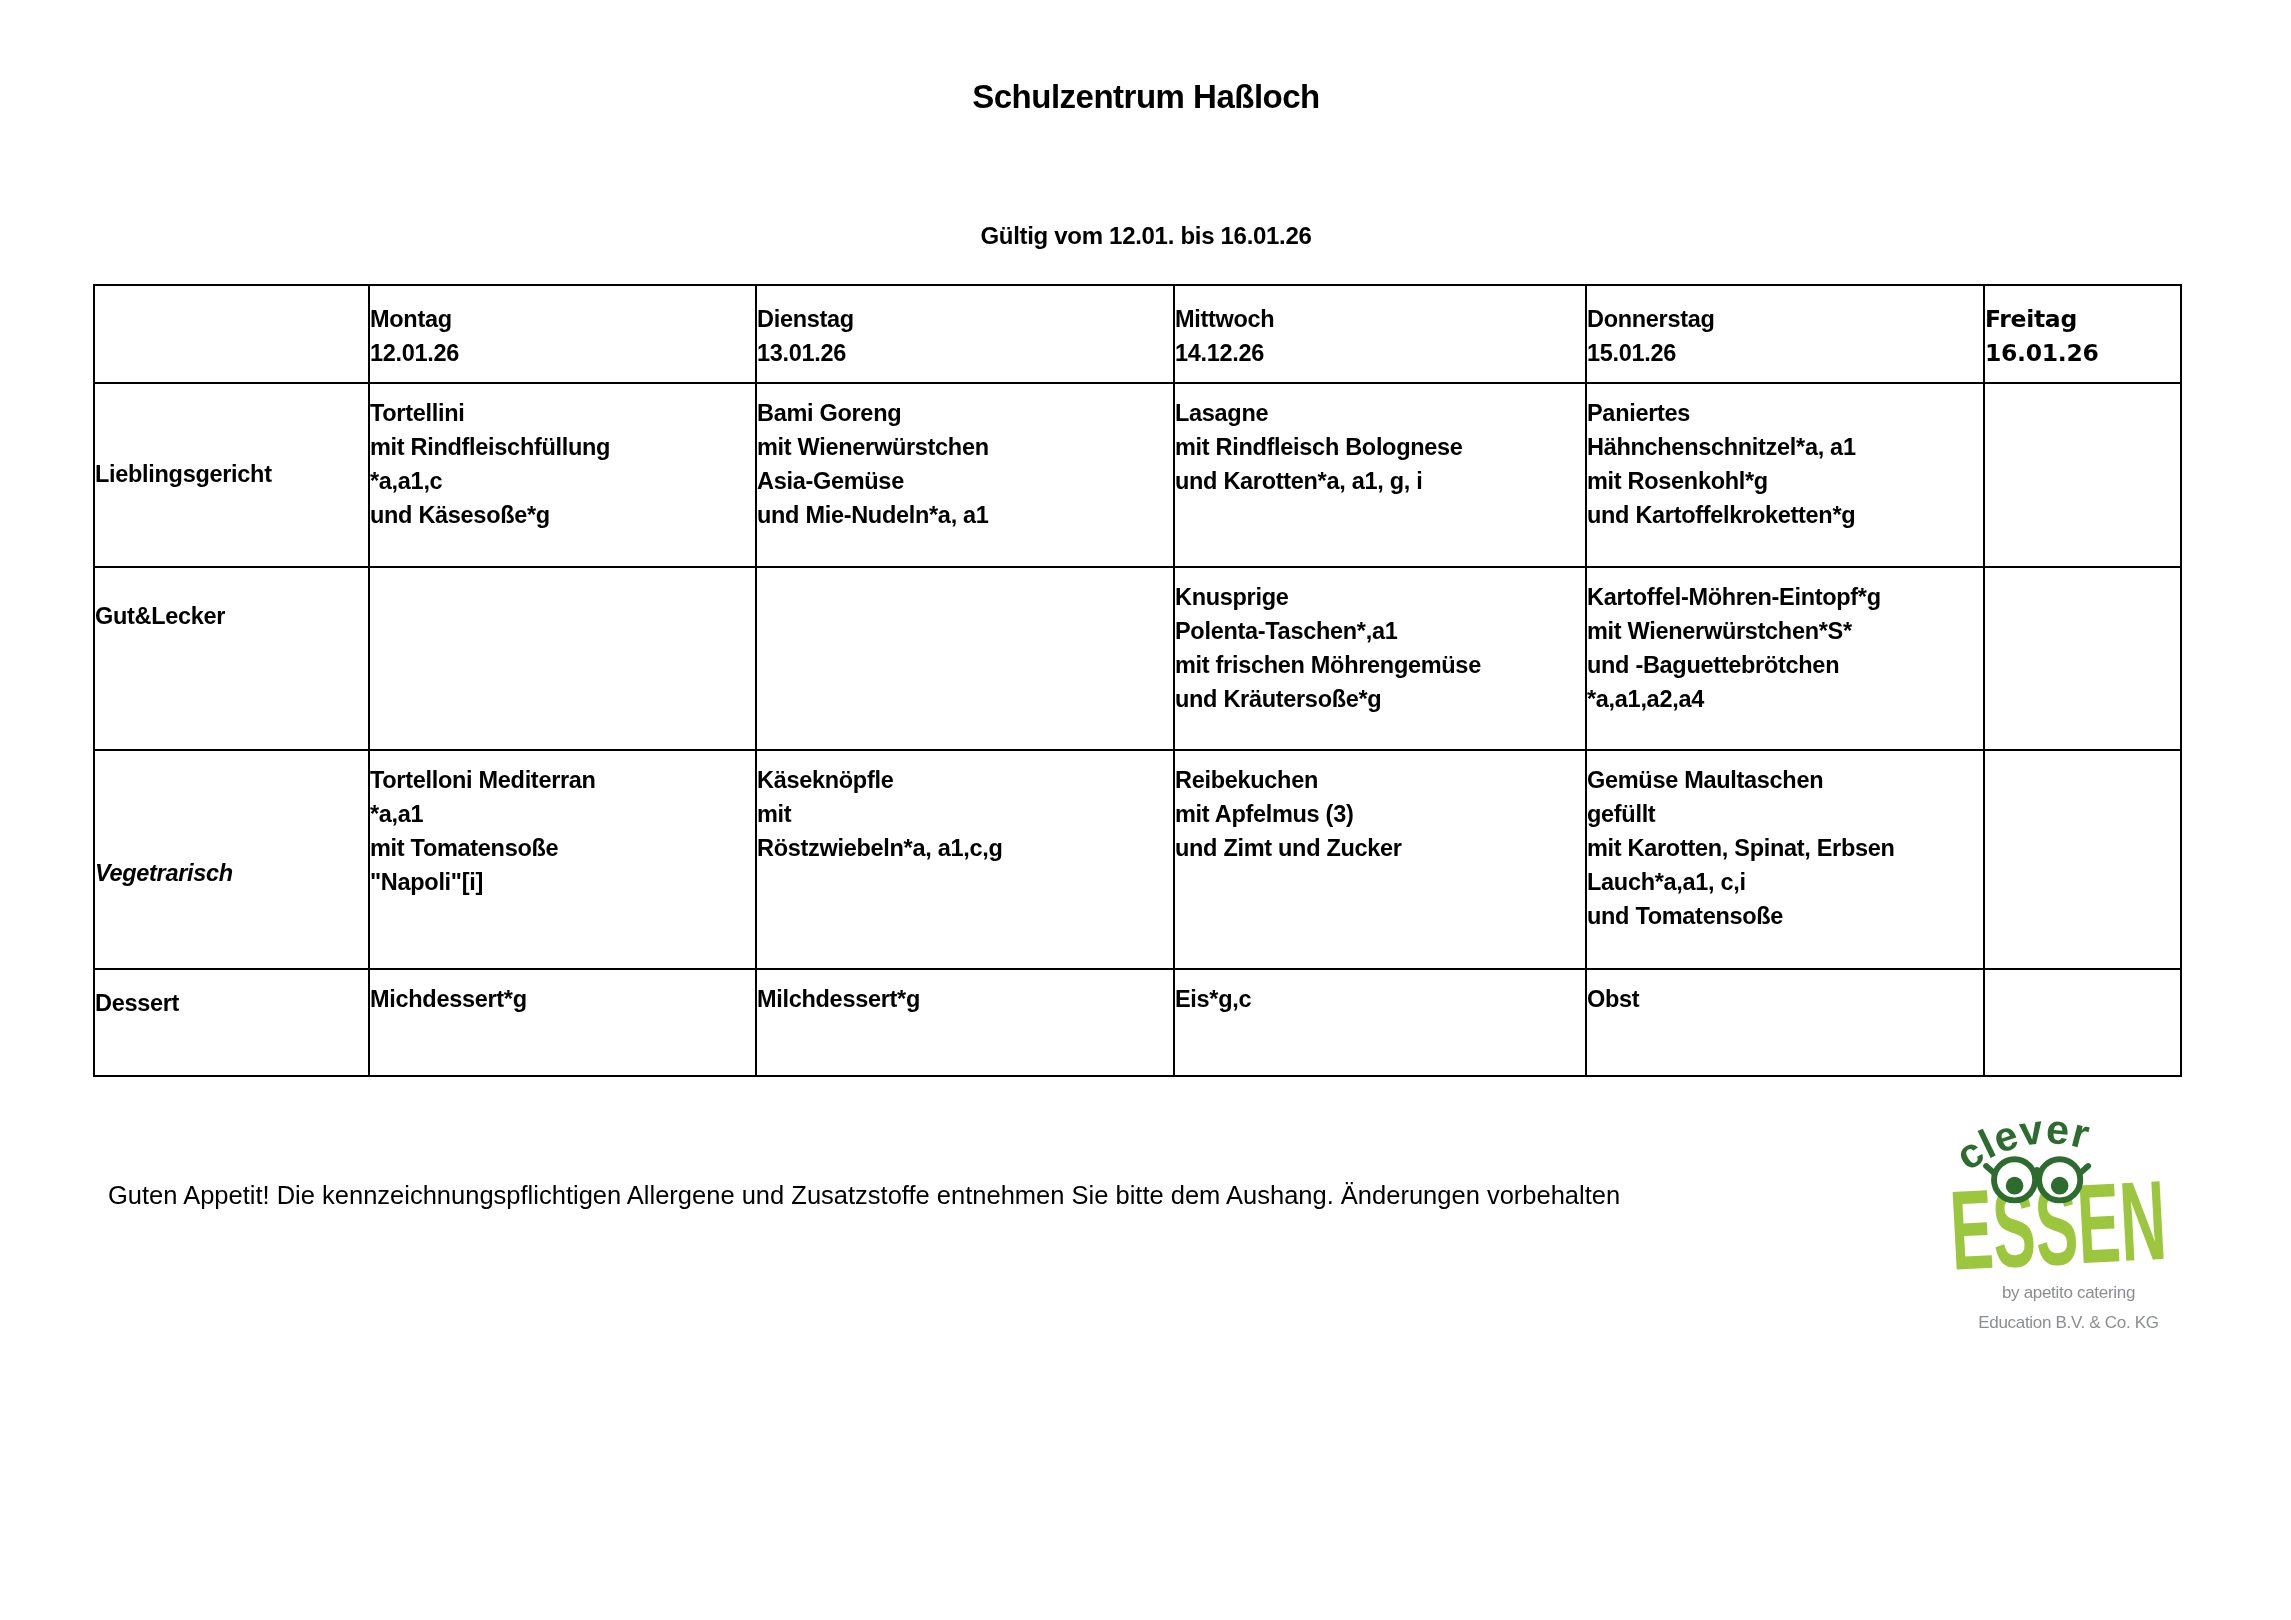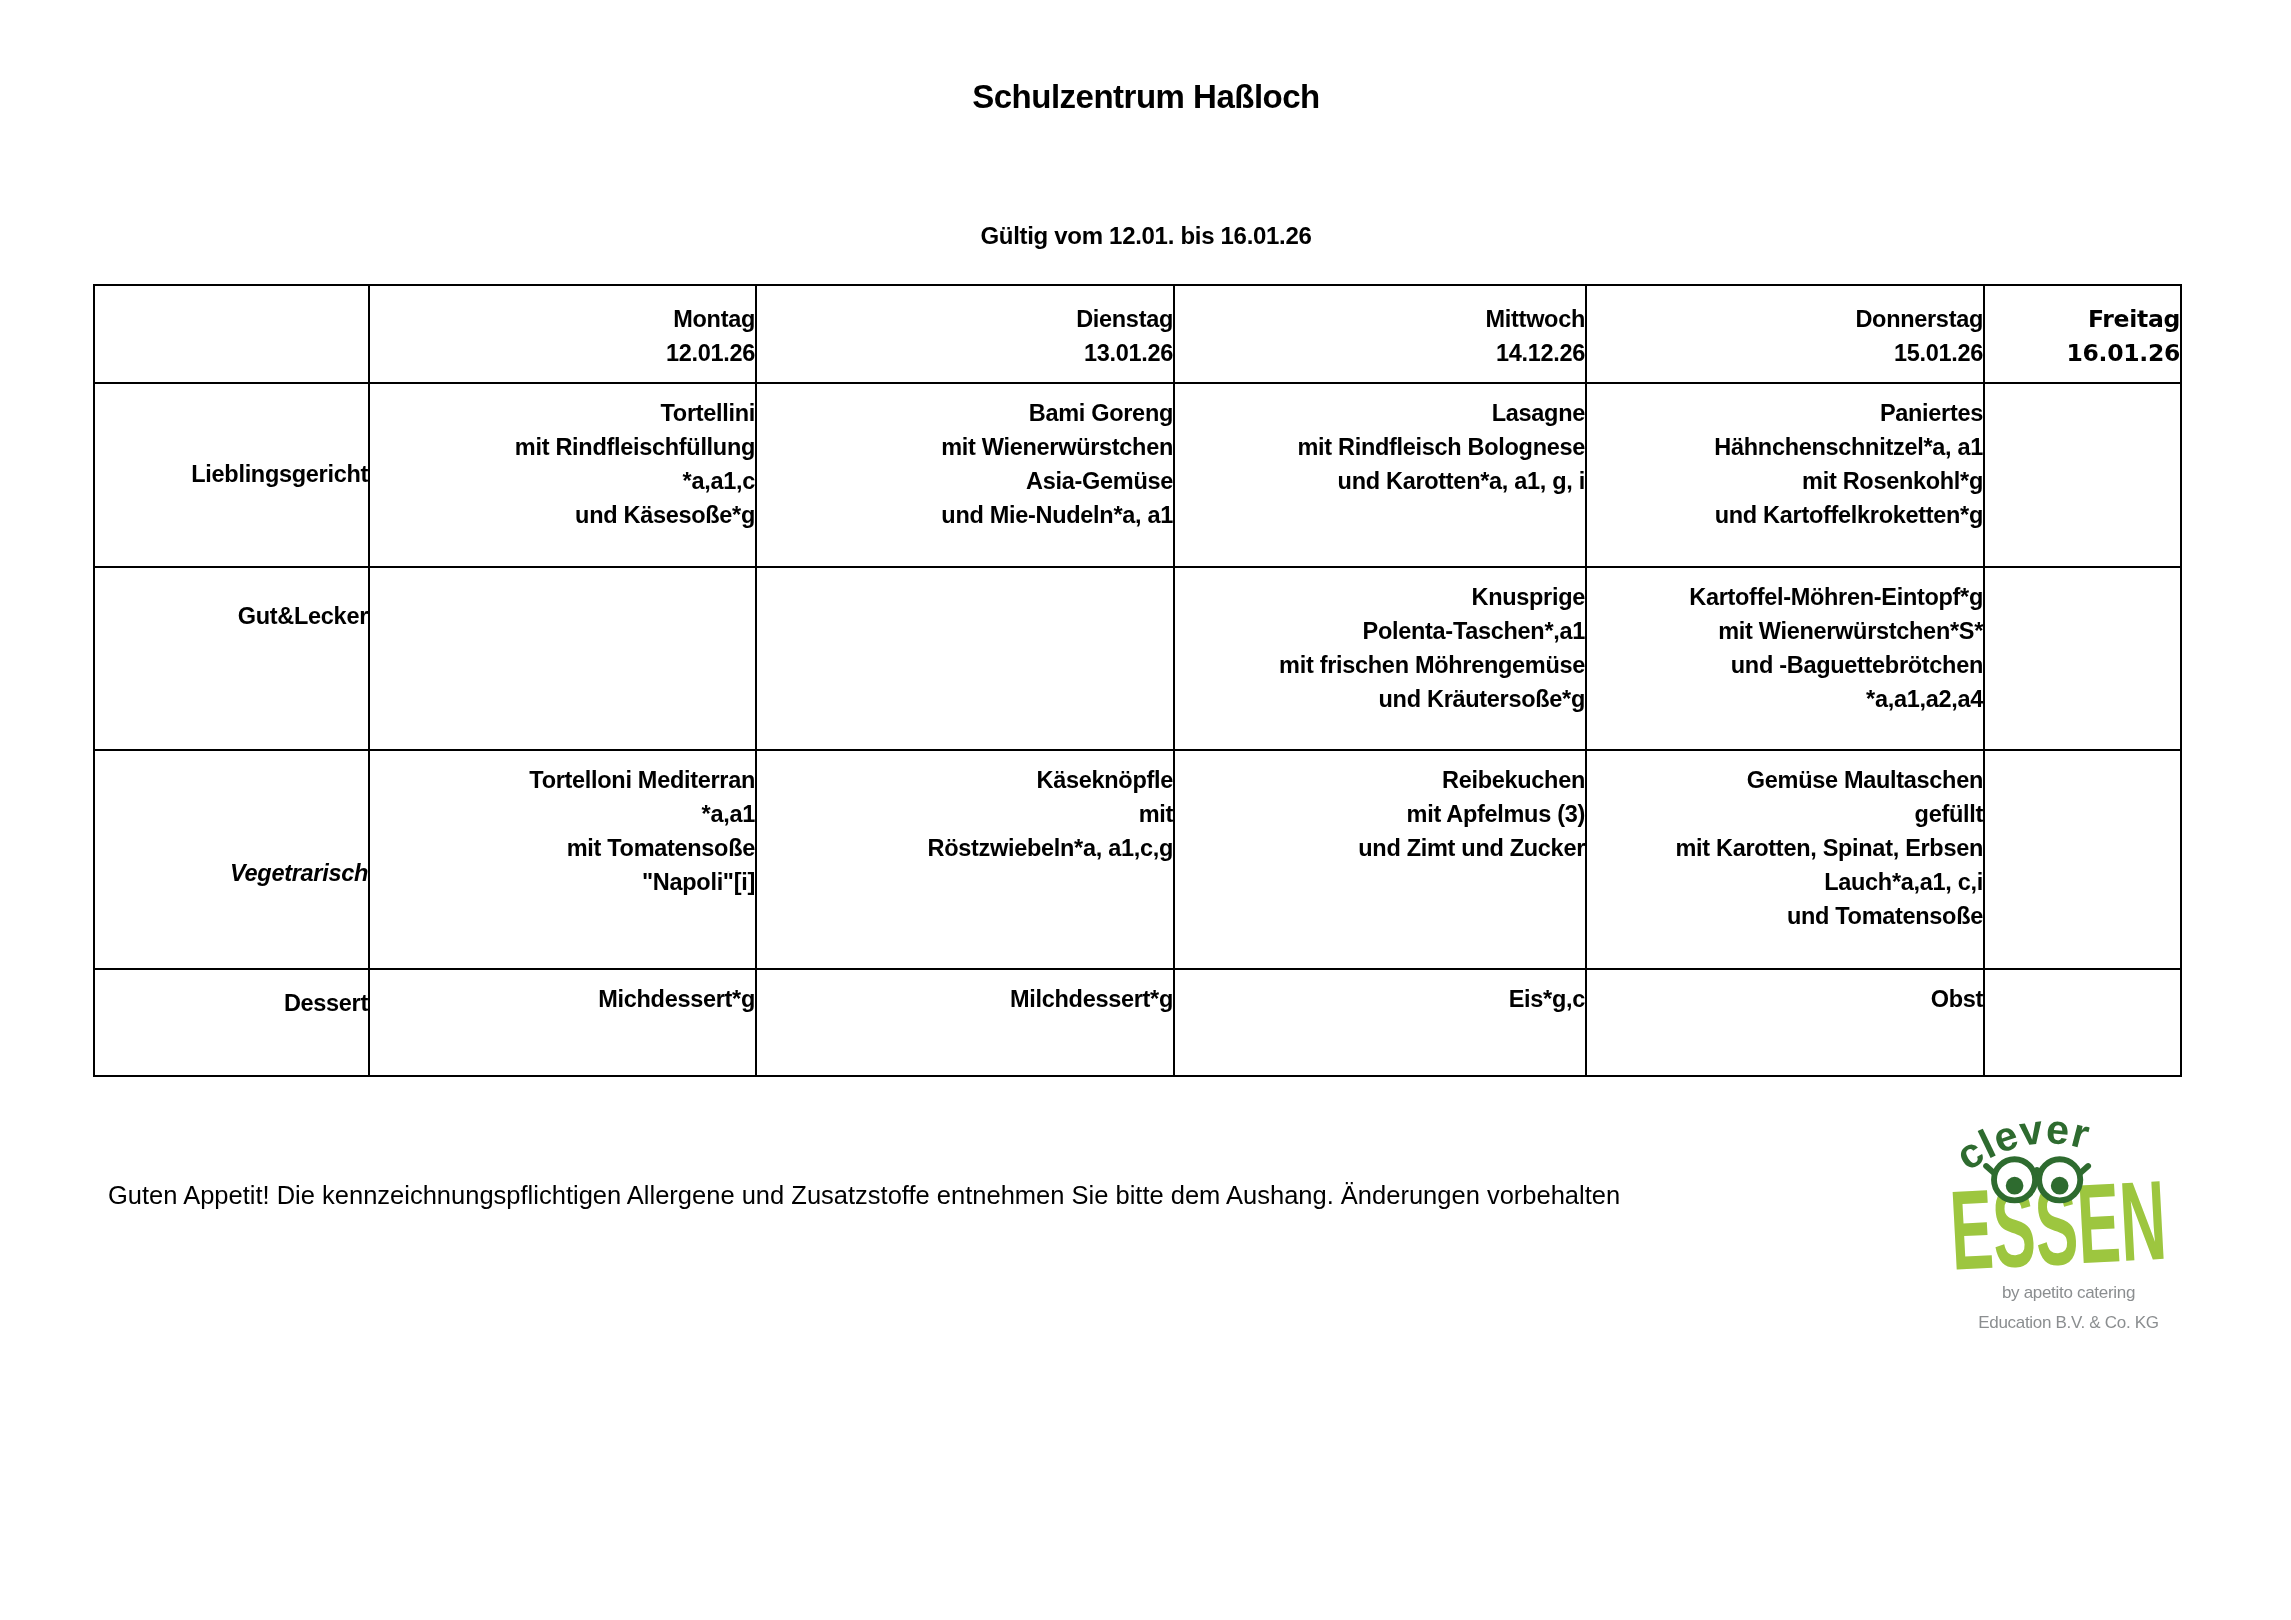--- a/index.html
+++ b/index.html
@@ -24,21 +24,21 @@
   table.menu {
     position: absolute; left: 93px; top: 284px;
     width: 2087px;
     border-collapse: collapse;
     table-layout: fixed;
     border: 2.9px solid #000;
   }
   table.menu td {
     border: 2px solid #000;
     vertical-align: top;
-    text-align: right;
+    text-align: left;
     font-weight: bold;
     font-size: 23.5px;
     line-height: 34px;
     letter-spacing: -0.3px;
     white-space: pre-line;
     overflow: hidden;
   }
   tr.r-head td { height: 98px; padding-top: 15.7px; }
   tr.r-lieb td { height: 184px; }
   tr.r-gut  td { height: 183px; }

